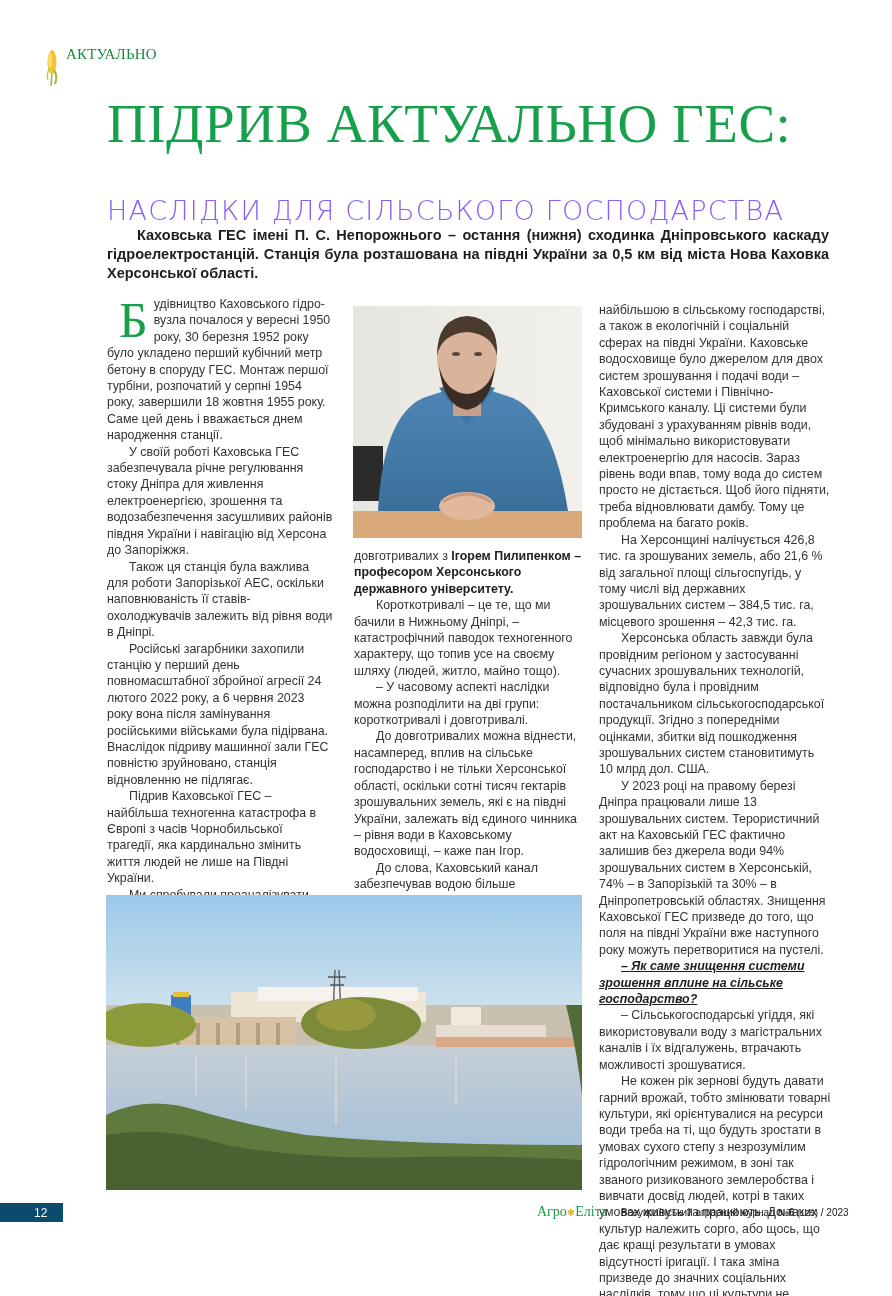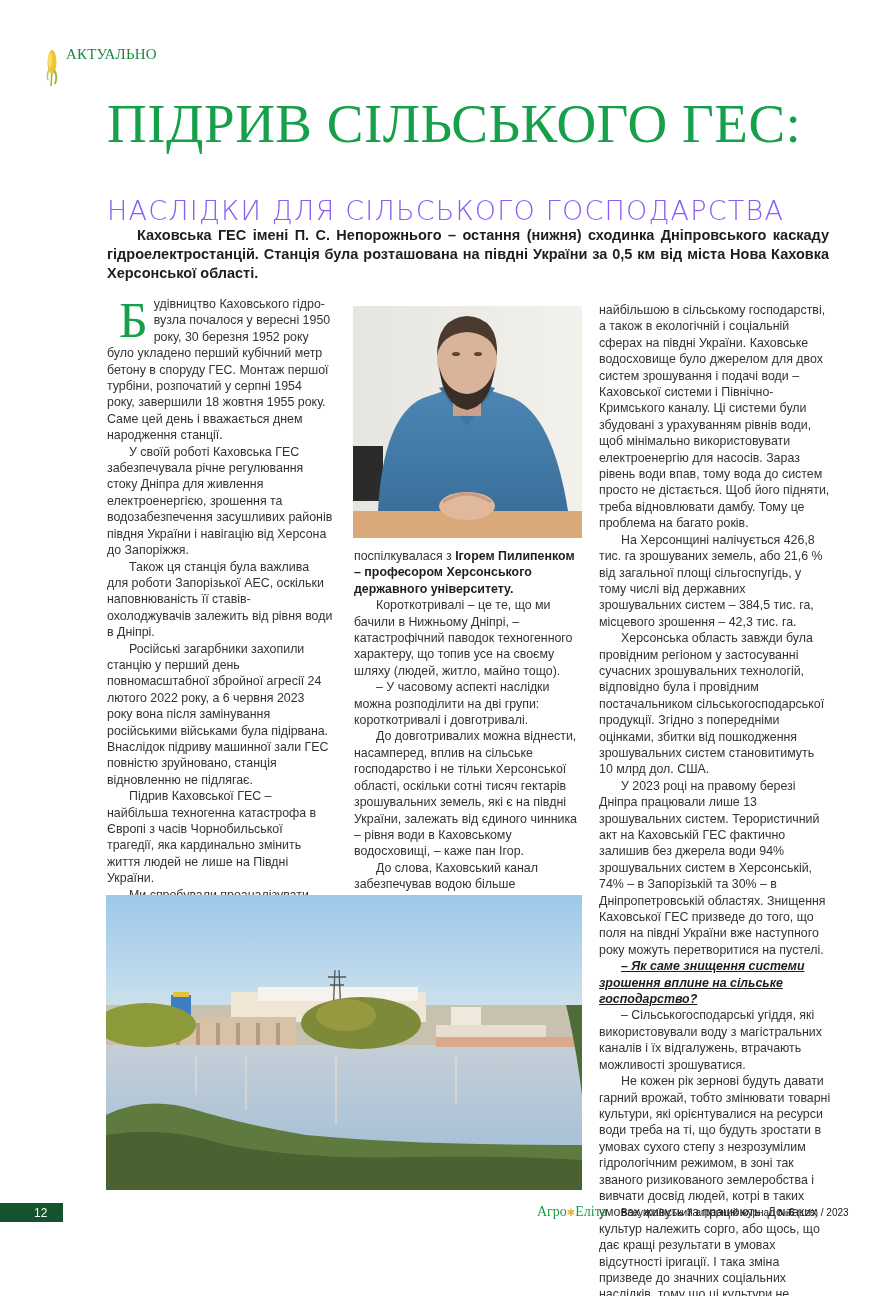--- a/index.html
+++ b/index.html
@@ -21,42 +21,42 @@
   .col2 { left:354px; top:548px; width:230px; }
   .col3 { left:599px; top:302px; width:232px; }
 
   .dropcap { float:left; font-family:"Liberation Serif", serif; color:#16a04a; font-size:50px; line-height:40px; margin:4px 6px 0 12px; }
   .bold { font-weight:bold; color:#1e1e1e; }
   .q { font-weight:bold; font-style:italic; color:#1e1e1e;text-decoration:underline; }
 
   .portrait { position:absolute; left:353px; top:306px; width:229px; height:232px; overflow:hidden; background:#ebe9e3; }
   .landscape { position:absolute; left:106px; top:895px; width:476px; height:295px; overflow:hidden; }
 
-  .footer-page { position:absolute; left:0; top:1203px; width:63px; height:19px; background:#14532d; color:#fff; font-size:12px; display:flex; align-items:center; padding-left:34px; box-sizing:border-box; }
+  .footer-page { position:absolute; left:0; top:1203px; width:63px; height:19px; background:#0c4a6e; color:#fff; font-size:12px; display:flex; align-items:center; padding-left:34px; box-sizing:border-box; }
   .footer-logo { position:absolute; left:537px; top:1204px; font-family:"Liberation Serif", serif; font-size:14px; color:#1a9a45; }
   .footer-logo .star { color:#e8b820; font-size:10px; }
   .footer-mag { position:absolute; left:621px; top:1207px; font-size:10px; color:#222; white-space:nowrap; }
   .footer-mag b { font-weight:bold; }
   .footer-mag .small { font-size:9px; }
 </style>
 </head>
 <body>
 
 <div class="rubric">
   <svg class="wheat" viewBox="0 0 20 48">
     <path d="M9 44 L10 30" stroke="#9bb83a" stroke-width="1.5" fill="none"></path>
     <ellipse cx="10" cy="20" rx="4.5" ry="12" fill="#f2c431"></ellipse>
     <ellipse cx="8" cy="18" rx="2" ry="8" fill="#f7dd6a"></ellipse>
     <path d="M12 28 Q16 34 13 42" stroke="#9bb83a" stroke-width="2" fill="none"></path>
     <path d="M8 26 Q4 32 6 38" stroke="#b8cf55" stroke-width="1.5" fill="none"></path>
   </svg>
   <span class="label">АКТУАЛЬНО</span>
 </div>
 
-<div class="title">ПІДРИВ СІЛЬСЬКОГО ГЕС:</div>
+<div class="title">ПІДРИВ АКТУАЛЬНО ГЕС:</div>
 <div class="subtitle">НАСЛІДКИ ДЛЯ СІЛЬСЬКОГО ГОСПОДАРСТВА</div>
 
 <div class="lead">Каховська ГЕС імені П. С. Непорожнього – остання (нижня) сходинка Дніпровського каскаду гідроелектростанцій. Станція була розташована на півдні України за 0,5 км від міста Нова Каховка Херсонської області.</div>
 
 <div class="col col1">
   <p class="noindent"><span class="dropcap">Б</span><span>удівництво Каховського гідро-вузла почалося у вересні 1950 року, 30 березня 1952 року було укладено перший кубічний метр бетону в споруду ГЕС. Монтаж першої турбіни, розпочатий у серпні 1954 року, завершили 18 жовтня 1955 року. Саме цей день і вважається днем народження станції.</span></p>
   <p>У своїй роботі Каховська ГЕС забезпечувала річне регулювання стоку Дніпра для живлення електроенергією, зрошення та водозабезпечення засушливих районів півдня України і навігацію від Херсона до Запоріжжя.</p>
   <p>Також ця станція була важлива для роботи Запорізької АЕС, оскільки наповнюваність її ставів-охолоджувачів залежить від рівня води в Дніпрі.</p>
   <p>Російські загарбники захопили станцію у перший день повномасштабної збройної агресії 24 лютого 2022 року, а 6 червня 2023 року вона після замінування російськими військами була підірвана. Внаслідок підриву машинної зали ГЕС повністю зруйновано, станція відновленню не підлягає.</p>
   <p>Підрив Каховської ГЕС – найбільша техногенна катастрофа в Європі з часів Чорнобильської трагедії, яка кардинально змінить життя людей не лише на Півдні України.</p>
@@ -86,21 +86,21 @@
     <path d="M84 50 Q84 12 114 10 Q146 12 144 50 Q140 28 114 26 Q88 28 84 50 Z" fill="#4b3a2e"></path>
     <path d="M86 60 Q90 100 114 104 Q138 100 142 60 Q136 86 114 88 Q92 86 86 60 Z" fill="#3a2d25"></path>
     <ellipse cx="103" cy="48" rx="4" ry="2" fill="#5a4436"></ellipse>
     <ellipse cx="125" cy="48" rx="4" ry="2" fill="#5a4436"></ellipse>
     <ellipse cx="114" cy="200" rx="28" ry="14" fill="#e0b89c"></ellipse>
     <path d="M90 196 Q114 180 138 196" stroke="#c89a7f" stroke-width="3" fill="none"></path>
   </svg>
 </div>
 
 <div class="col col2">
-  <p class="noindent"><span>поспілкувалася з </span><span class="bold">Ігорем Пилипенком – професором Херсонського державного університету.</span></p>
+  <p class="noindent"><span>довготривалих з </span><span class="bold">Ігорем Пилипенком – професором Херсонського державного університету.</span></p>
   <p>Короткотривалі – це те, що ми бачили в Нижньому Дніпрі, – катастрофічний паводок техногенного характеру, що топив усе на своєму шляху (людей, житло, майно тощо).</p>
   <p>– У часовому аспекті наслідки можна розподілити на дві групи: короткотривалі і довготривалі.</p>
   <p>До довготривалих можна віднести, насамперед, вплив на сільське господарство і не тільки Херсонської області, оскільки сотні тисяч гектарів зрошувальних земель, які є на півдні України, залежать від єдиного чинника – рівня води в Каховському водосховищі, – каже пан Ігор.</p>
   <p>До слова, Каховський канал забезпечував водою більше півмільйона гектарів земель. Тому проблема зрошування стане</p>
 </div>
 
 <div class="col col3">
   <p class="noindent">найбільшою в сільському господарстві, а також в екологічній і соціальній сферах на півдні України. Каховське водосховище було джерелом для двох систем зрошування і подачі води – Каховської системи  і Північно-Кримського каналу. Ці системи були збудовані з урахуванням рівнів води, щоб мінімально використовувати електроенергію для насосів. Зараз рівень води впав, тому вода до систем просто не дістається. Щоб його підняти, треба відновлювати дамбу. Тому це проблема на багато років.</p>
   <p>На Херсонщині налічується 426,8 тис. га зрошуваних земель, або 21,6 % від загальної площі сільгоспугідь, у тому числі від державних зрошувальних систем – 384,5 тис. га, місцевого зрошення – 42,3 тис. га.</p>
   <p>Херсонська область завжди була провідним регіоном у застосуванні сучасних зрошувальних технологій, відповідно була і провідним постачальником сільськогосподарської продукції. Згідно з попередніми оцінками, збитки від пошкодження зрошувальних систем становитимуть 10 млрд дол. США.</p>

